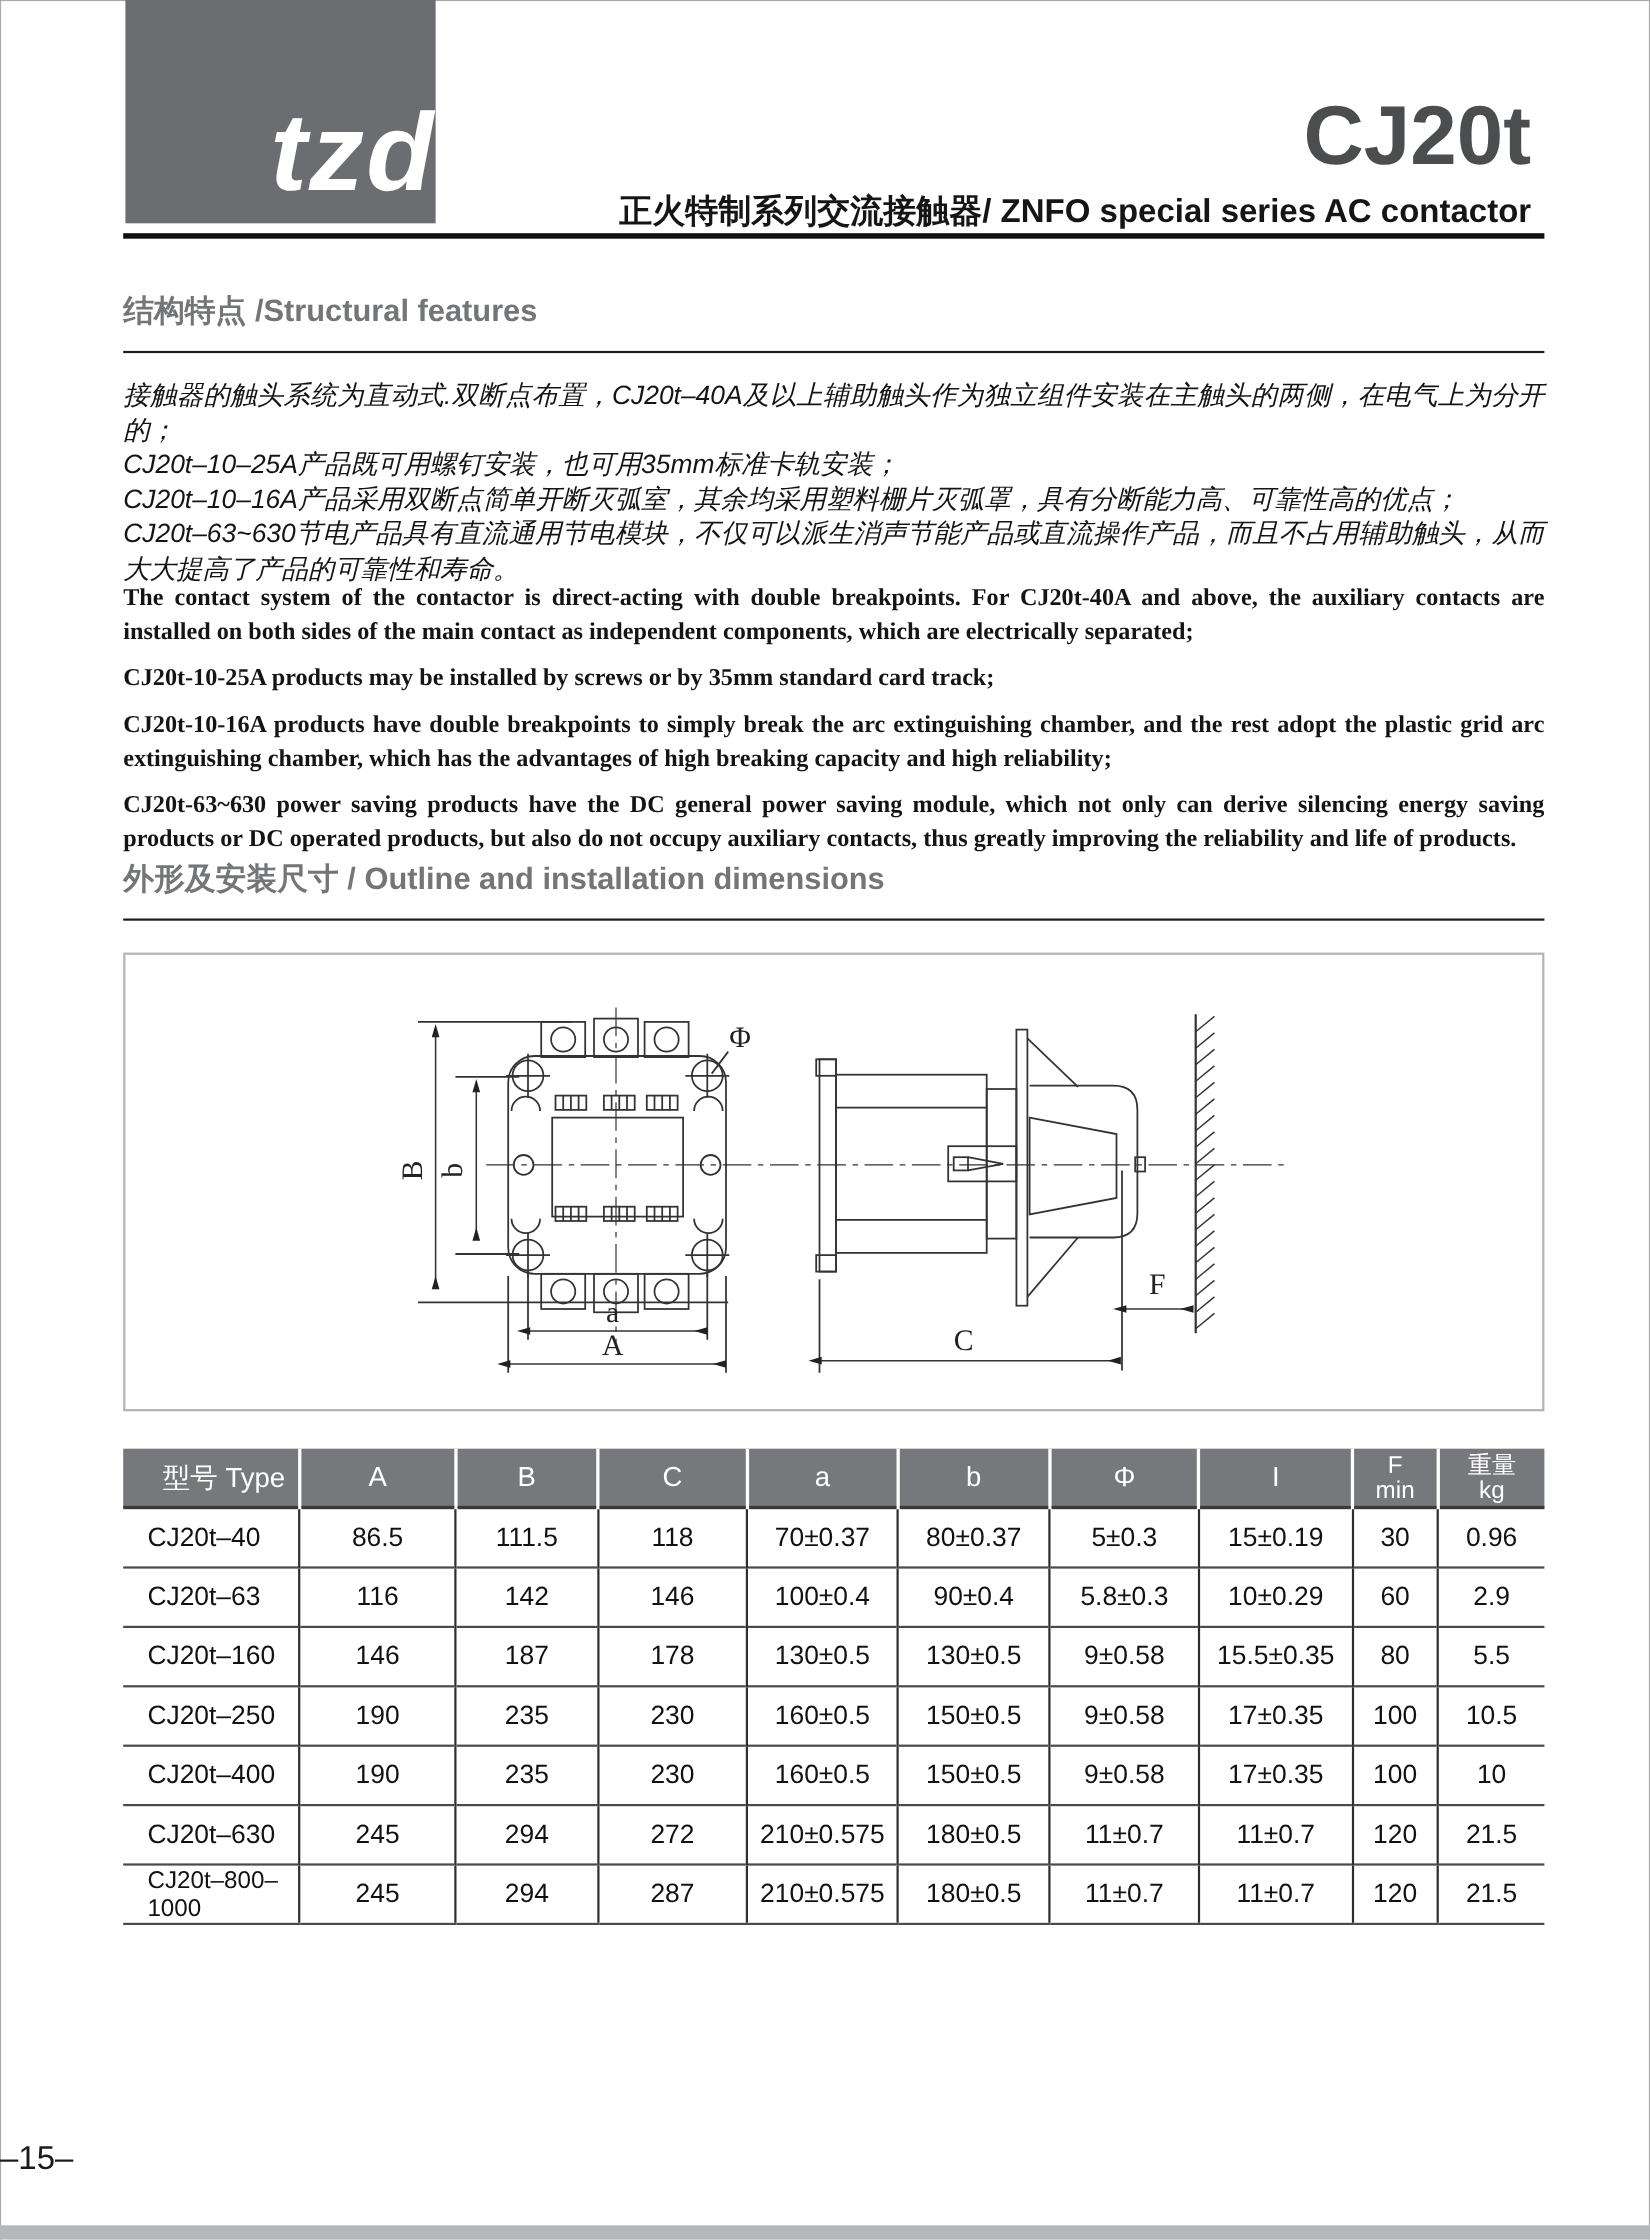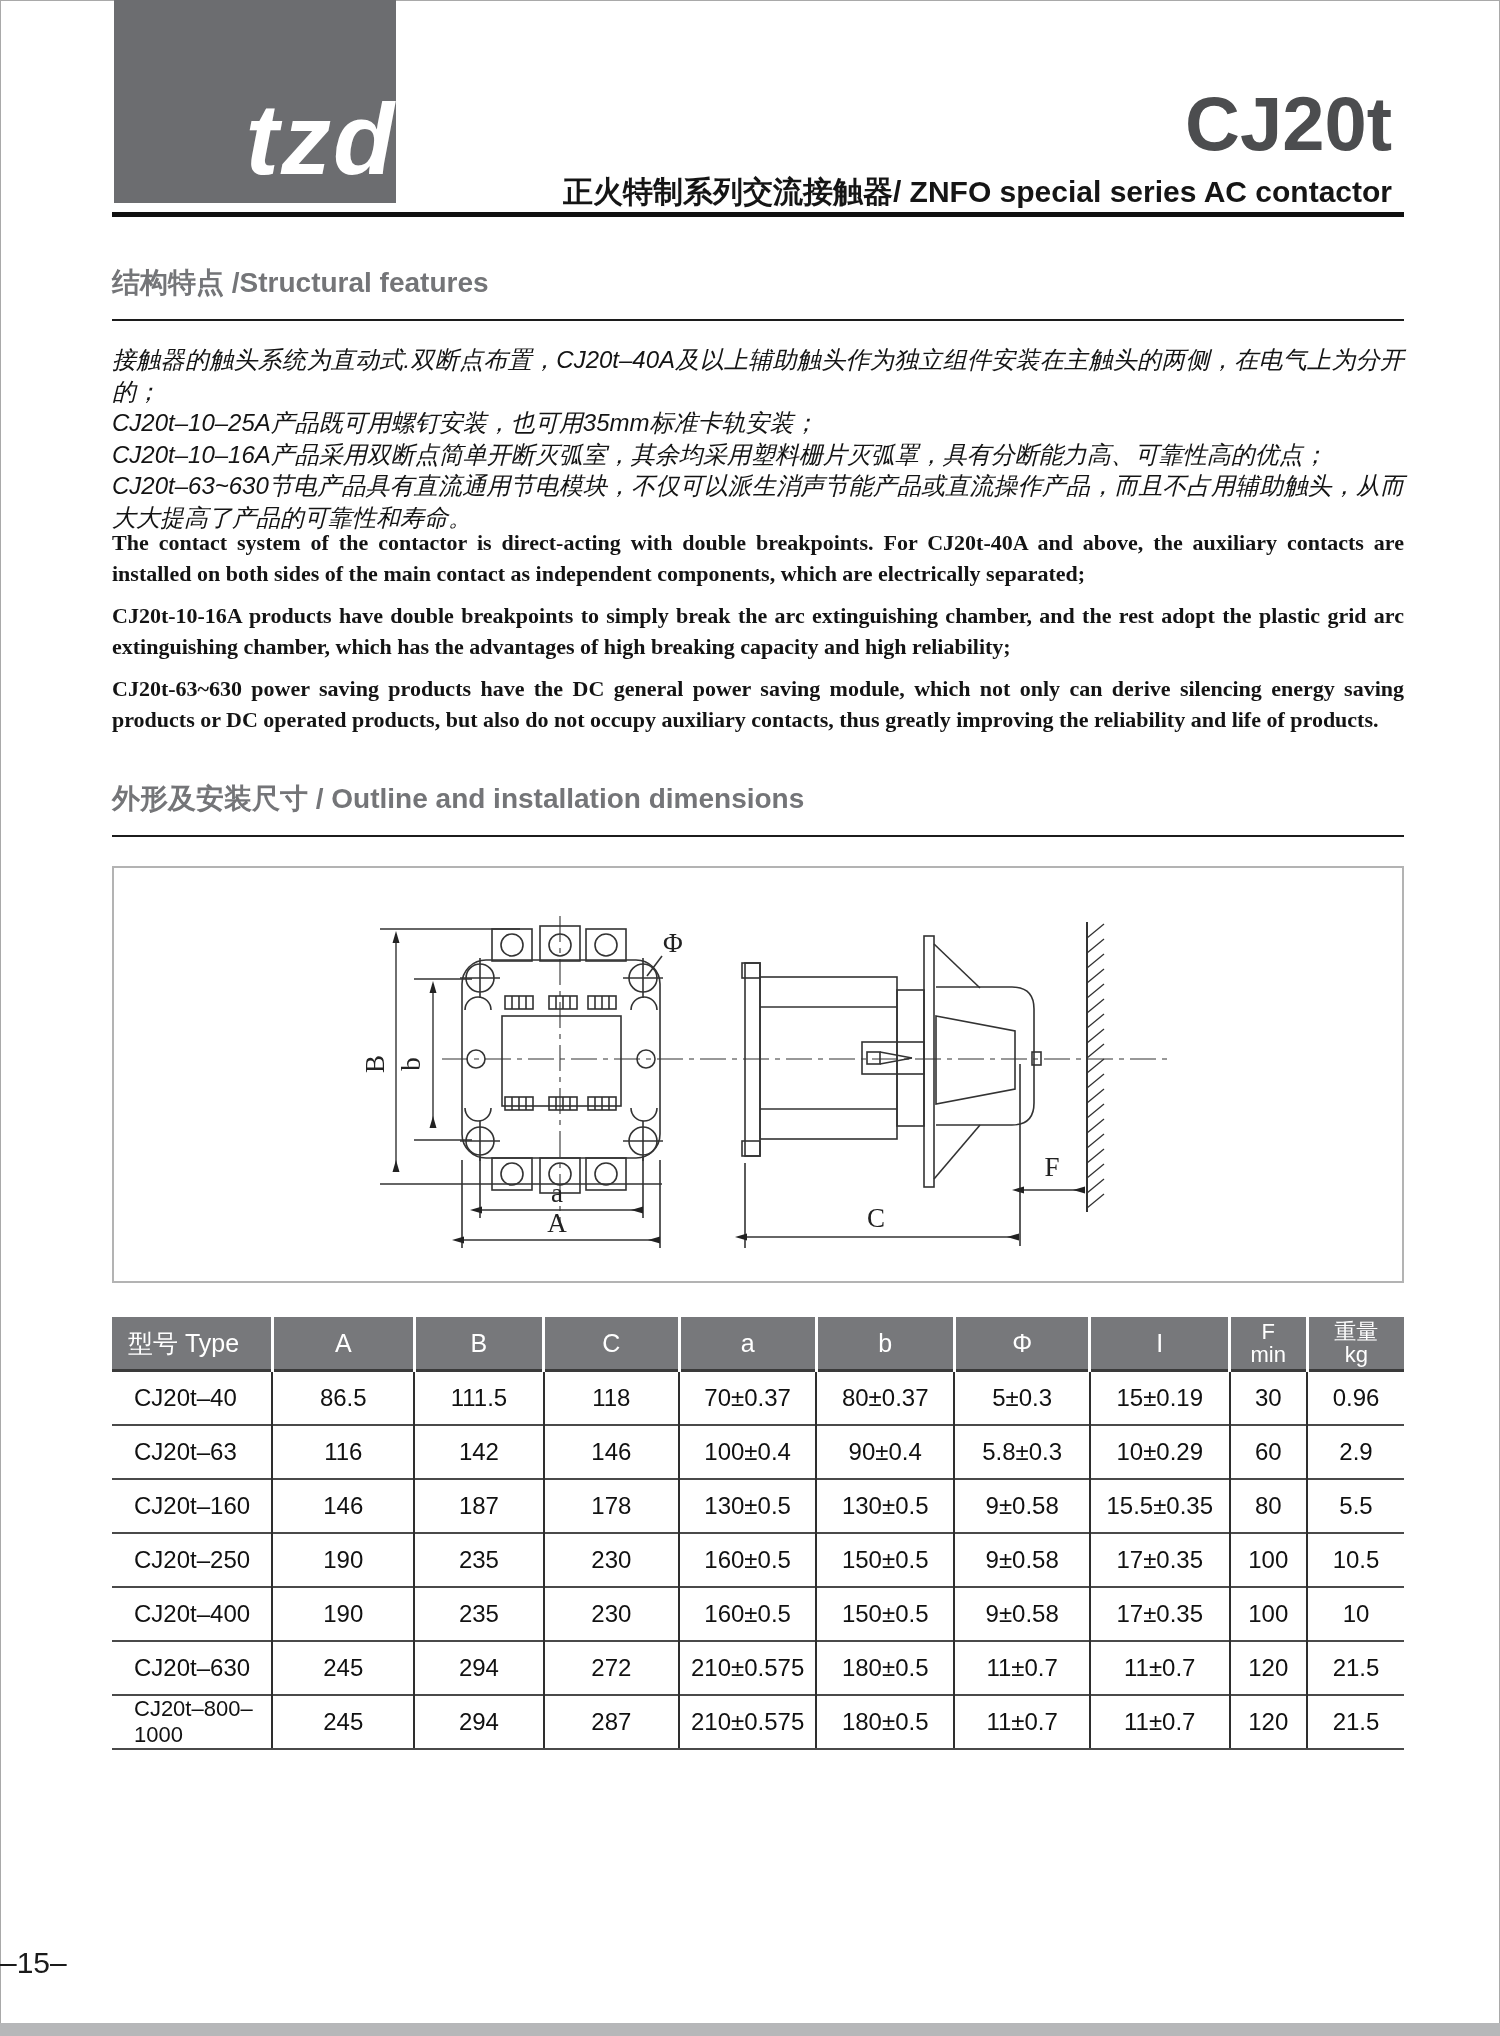--- a/index.html
+++ b/index.html
@@ -36,21 +36,21 @@
   
   .drawing-box{position:absolute;left:112px;top:866px;width:1292px;height:417px;border:2px solid #b3b3b3;
     box-sizing:border-box;background:#ffffff;}
   .drawing-box svg{display:block;}
   .dimtext{font-family:"Liberation Serif","DejaVu Serif",serif;font-size:27px;fill:#222;}
 
   
   .spec-table{position:absolute;left:112px;top:1317px;width:1292px;border-collapse:collapse;table-layout:fixed;}
   .spec-table thead th{background:#77787b;color:#ffffff;font-size:25px;font-weight:400;height:52px;
     text-align:center;vertical-align:middle;padding:0;border-left:3px solid #ffffff;}
-  .spec-table thead th:first-child{border-left:none;text-align:left;padding-left:16px;}
+  .spec-table thead th:first-child{border-left:none;text-align:left;padding-left:36px;}
   .spec-table thead th .sub{display:block;font-size:22px;line-height:23px;}
   .spec-table thead th .main2{display:block;font-size:22px;line-height:23px;}
   .spec-table tbody td{height:52px;font-size:24px;color:#111;text-align:center;vertical-align:middle;
     border-left:2px solid #2e2e2e;border-top:2px solid #4a4a4a;padding:0;}
   .spec-table tbody tr:first-child td{border-top:3px solid #3a3a3a;}
   .spec-table tbody td:first-child{border-left:none;text-align:left;padding-left:22px;}
   .spec-table tbody tr:last-child td{border-bottom:2px solid #4a4a4a;}
   .spec-table tbody tr:last-child td:first-child{font-size:22px;}
 
   .page-number{position:absolute;left:0;top:1946px;width:1500px;text-align:left;font-size:30px;color:#1a1a1a;}
@@ -71,20 +71,21 @@
 <div class="thin-rule" style="top:319px;"></div>
 
 <div class="zh-block">
     <p>接触器的触头系统为直动式.双断点布置，CJ20t–40A及以上辅助触头作为独立组件安装在主触头的两侧，在电气上为分开的；</p>
     <p>CJ20t–10–25A产品既可用螺钉安装，也可用35mm标准卡轨安装；</p>
     <p>CJ20t–10–16A产品采用双断点简单开断灭弧室，其余均采用塑料栅片灭弧罩，具有分断能力高、可靠性高的优点；</p>
     <p>CJ20t–63~630节电产品具有直流通用节电模块，不仅可以派生消声节能产品或直流操作产品，而且不占用辅助触头，从而大大提高了产品的可靠性和寿命。</p>
   </div>
 <div class="en-block">
     <p>The contact system of the contactor is direct-acting with double breakpoints. For CJ20t-40A and above, the auxiliary contacts are installed on both sides of the main contact as independent components, which are electrically separated;</p>
+    <p>CJ20t-10-25A products may be installed by screws or by 35mm standard card track;</p>
     <p>CJ20t-10-16A products have double breakpoints to simply break the arc extinguishing chamber, and the rest adopt the plastic grid arc extinguishing chamber, which has the advantages of high breaking capacity and high reliability;</p>
     <p>CJ20t-63~630 power saving products have the DC general power saving module, which not only can derive silencing energy saving products or DC operated products, but also do not occupy auxiliary contacts, thus greatly improving the reliability and life of products.</p>
   </div>
 
 <div class="section-title" style="top:780px;">外形及安装尺寸 / Outline and installation dimensions</div>
 <div class="thin-rule" style="top:835px;"></div>
 
 <div class="drawing-box">
   <svg width="1288" height="413" viewBox="0 0 1288 413" fill="none" stroke="#333" stroke-width="1.6">
     <defs>

